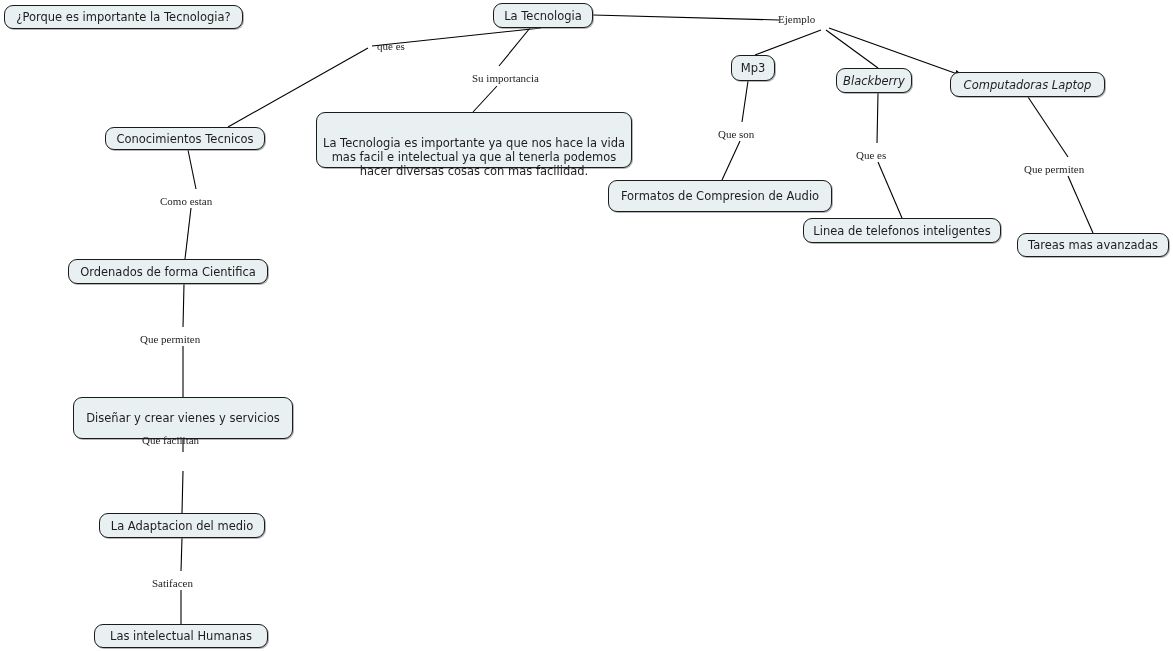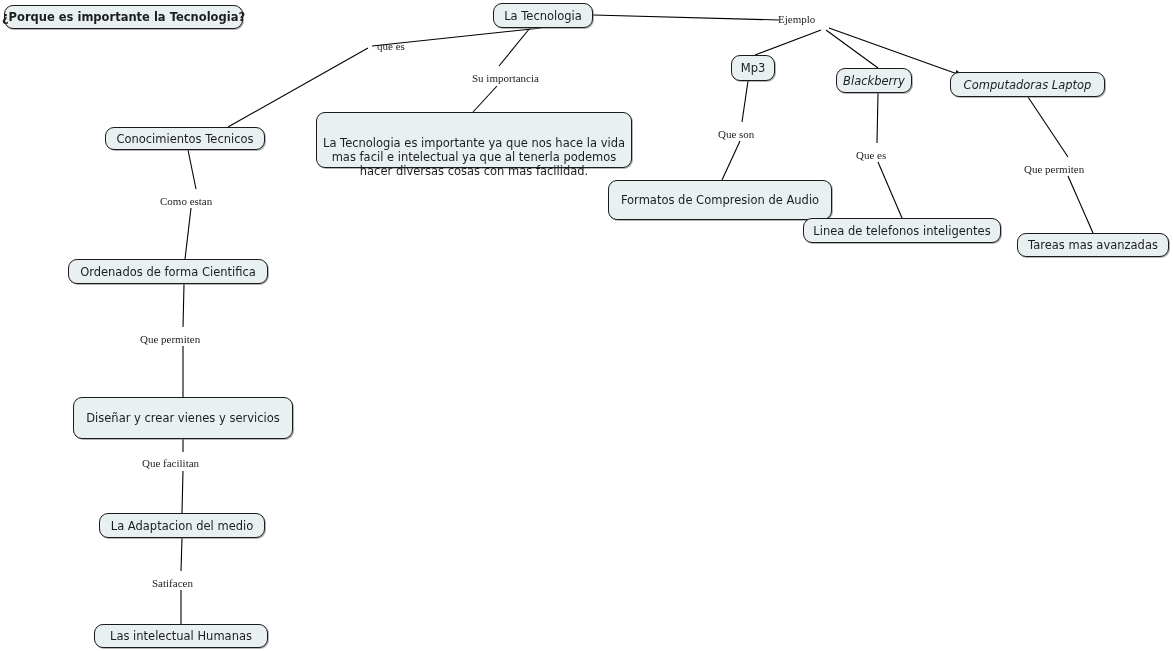--- a/index.html
+++ b/index.html
@@ -89,41 +89,41 @@
         <polyline points="184,284 183,327"></polyline>
         <polyline points="183,346 183,397"></polyline>
         <polyline points="183,422 183,452"></polyline>
         <polyline points="183,471 182,513"></polyline>
         <polyline points="182,538 181,571"></polyline>
         <polyline points="181,590 181,624"></polyline>
       </g>
   </svg>
 
   <div id="nodes-layer">
-      <div class="node" style="left: 4px; top: 5px; width: 239px; height: 24px; font-weight: bold;">¿Porque es importante la Tecnologia?</div>
+      <div class="node" style="left: 4px; top: 5px; width: 239px; height: 24px;">¿Porque es importante la Tecnologia?</div>
       <div class="node" style="left: 493px; top: 3px; width: 100px; height: 25px;">La Tecnologia</div>
       <div class="node" style="left: 105px; top: 127px; width: 160px; height: 23px;">Conocimientos Tecnicos</div>
       <div class="node multiline" style="left: 316px; top: 112px; width: 316px; height: 56px;">La Tecnologia es importante ya que nos hace la vida mas facil e intelectual ya que al tenerla podemos hacer diversas cosas con mas facilidad.</div>
       <div class="node" style="left: 731px; top: 55px; width: 44px; height: 26px;">Mp3</div>
       <div class="node" style="left: 836px; top: 68px; width: 76px; height: 25px; font-style: italic;">Blackberry</div>
       <div class="node" style="left: 950px; top: 72px; width: 155px; height: 25px; font-style: italic;">Computadoras Laptop</div>
-      <div class="node" style="left: 608px; top: 180px; width: 224px; height: 40px;">Formatos de Compresion de Audio</div>
+      <div class="node" style="left: 608px; top: 180px; width: 224px; height: 32px;">Formatos de Compresion de Audio</div>
       <div class="node" style="left: 803px; top: 218px; width: 198px; height: 25px;">Linea de telefonos inteligentes</div>
       <div class="node" style="left: 1017px; top: 233px; width: 152px; height: 24px;">Tareas mas avanzadas</div>
       <div class="node" style="left: 68px; top: 259px; width: 200px; height: 25px;">Ordenados de forma Cientifica</div>
       <div class="node" style="left: 73px; top: 397px; width: 220px; height: 42px;">Diseñar y crear vienes y servicios</div>
       <div class="node" style="left: 99px; top: 513px; width: 166px; height: 25px;">La Adaptacion del medio</div>
       <div class="node" style="left: 94px; top: 624px; width: 174px; height: 24px;">Las intelectual Humanas</div>
     </div>
   <div id="labels-layer">
       <div class="edge-label" style="left: 377px; top: 39px;">que es</div>
       <div class="edge-label" style="left: 472px; top: 71px;">Su importancia</div>
       <div class="edge-label" style="left: 778px; top: 12px;">Ejemplo</div>
       <div class="edge-label" style="left: 718px; top: 127px;">Que son</div>
       <div class="edge-label" style="left: 856px; top: 148px;">Que es</div>
       <div class="edge-label" style="left: 1024px; top: 162px;">Que permiten</div>
       <div class="edge-label" style="left: 160px; top: 194px;">Como estan</div>
       <div class="edge-label" style="left: 140px; top: 332px;">Que permiten</div>
-      <div class="edge-label" style="left: 142px; top: 456px;">Que facilitan</div>
+      <div class="edge-label" style="left: 142px; top: 433px;">Que facilitan</div>
       <div class="edge-label" style="left: 152px; top: 576px;">Satifacen</div>
     </div>
 
 </div>
 
 </body></html>

